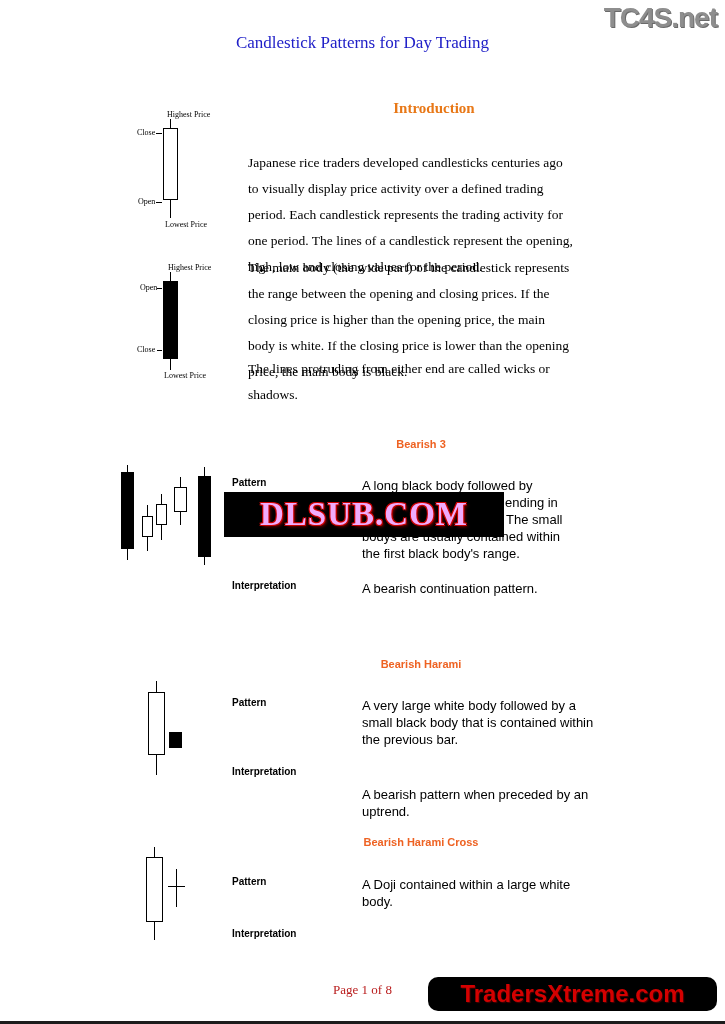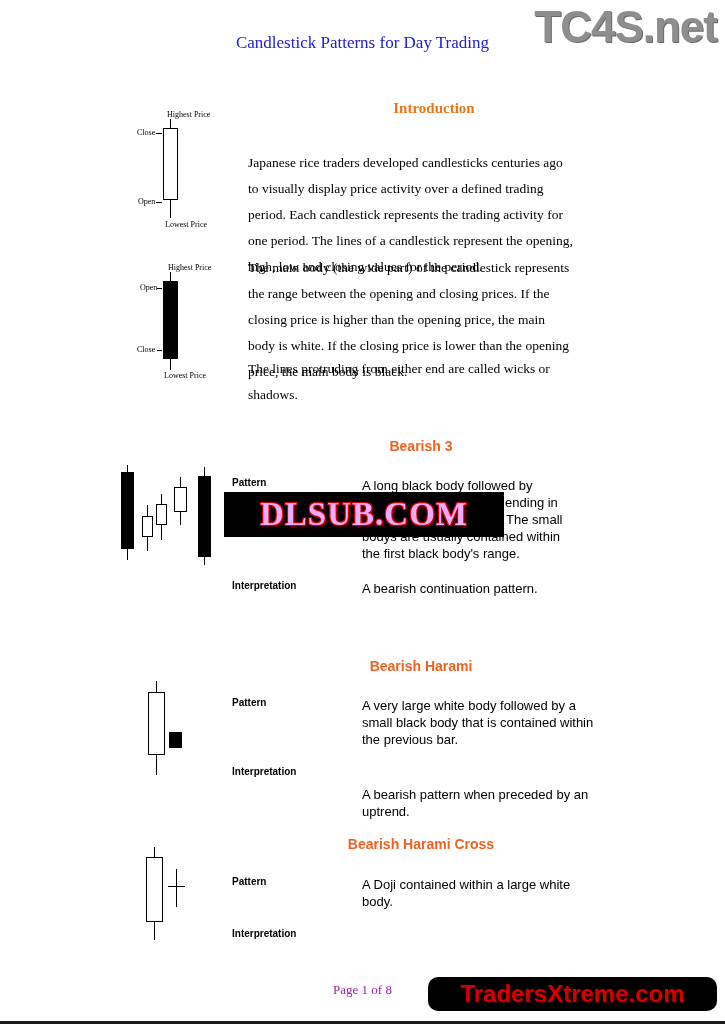--- a/index.html
+++ b/index.html
@@ -1,49 +1,49 @@
 <!DOCTYPE html>
 <html><head>
 <meta charset="utf-8">
 <style>
   html,body{margin:0;padding:0;background:#fff;}
   .page{position:relative;width:725px;height:1024px;background:#fff;overflow:hidden;
         font-family:"Liberation Serif", serif;color:#000;}
 
   .logo{position:absolute;top:2px;right:8px;font-family:"Liberation Sans",sans-serif;
-        font-weight:bold;font-size:44px;color:#8e8e8e;letter-spacing:-1px;
+        font-weight:bold;font-size:28px;color:#8e8e8e;letter-spacing:-1px;
         text-shadow:1px 1px 0 #6a6a6a;}
   .doc-title{position:absolute;top:33px;left:0;width:725px;text-align:center;
         font-size:17px;color:#2121c8;}
   .intro-heading{position:absolute;top:100px;left:248px;width:372px;text-align:center;
         font-size:15px;font-weight:bold;color:#e87817;}
   .para{position:absolute;left:248px;width:385px;font-size:13.5px;line-height:26px;
         white-space:pre-line;}
 
   .section-heading{position:absolute;left:232px;width:378px;text-align:center;
-        font-family:"Liberation Sans",sans-serif;font-weight:bold;font-size:14px;color:#ee6222;}
+        font-family:"Liberation Sans",sans-serif;font-weight:bold;font-size:11px;color:#ee6222;}
   .row-label{position:absolute;left:232px;font-family:"Liberation Sans",sans-serif;
         font-weight:bold;font-size:10px;}
   .row-text{position:absolute;left:362px;width:260px;font-family:"Liberation Sans",sans-serif;
         font-size:13px;line-height:17px;white-space:pre-line;}
 
   .wick{position:absolute;width:1px;background:#000;}
   .hline{position:absolute;height:1px;background:#000;}
   .body-white{position:absolute;background:#fff;border:1px solid #000;box-sizing:border-box;}
   .body-black{position:absolute;background:#000;}
   .dlabel{position:absolute;font-size:8px;font-family:"Liberation Serif",serif;white-space:nowrap;}
 
   .watermark{position:absolute;left:224px;top:492px;width:280px;height:45px;background:#000;
         display:flex;align-items:center;justify-content:center;
         font-family:"Liberation Serif",serif;font-weight:bold;font-size:33px;color:#f0abfc;
         letter-spacing:1px;
         text-shadow:-1px -1px 0 #c00,1px -1px 0 #c00,-1px 1px 0 #c00,1px 1px 0 #c00,2px 2px 3px #700;}
 
   .page-num{position:absolute;top:982px;left:0;width:725px;text-align:center;
-        font-size:13px;color:#a21caf;}
+        font-size:13px;color:#b91c1c;}
   .site-banner{position:absolute;left:428px;top:977px;width:289px;height:34px;background:#000;
         border-radius:10px;display:flex;align-items:center;justify-content:center;
         font-family:"Liberation Sans",sans-serif;font-weight:bold;font-size:24px;color:#d40000;
         text-shadow:1px 1px 1px #400;}
   .bottom-edge{position:absolute;left:0;top:1021px;width:725px;height:3px;background:#1c1c1c;}
 </style>
 </head>
 <body>
 
 <div class="page">

